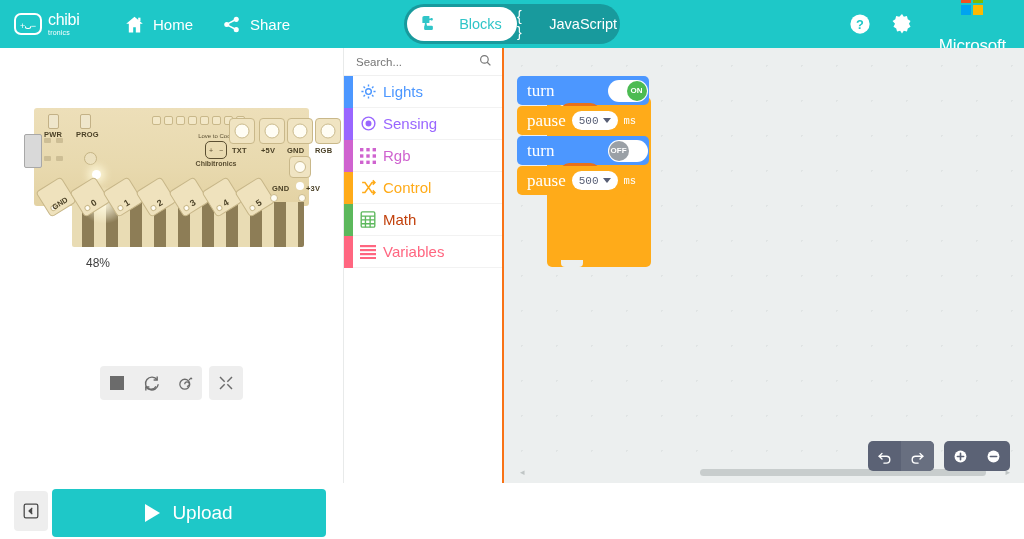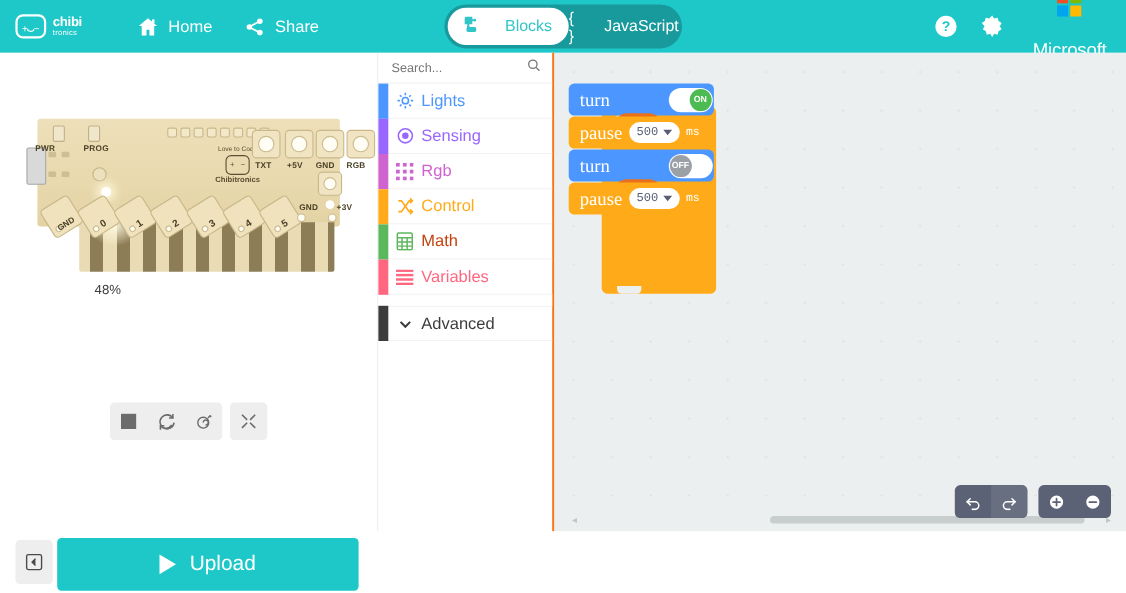--- a/index.html
+++ b/index.html
@@ -30,21 +30,21 @@
     font-family: "Liberation Sans", sans-serif; line-height: 1;
   }
   .chibi-face .eye.l { left: 4px; }
   .chibi-face .eye.r { right: 4px; }
   .chibi-face .mouth {
     position: absolute; bottom: 4px; left: 50%; transform: translateX(-50%);
     width: 7px; height: 3px; border: 1.5px solid #fff;
     border-top: none; border-radius: 0 0 4px 4px;
   }
   .brand-text { color: #fff; line-height: 1; }
-  .brand-text .t1 { font-size: 12px; font-weight: bold; letter-spacing: -0.3px; }
+  .brand-text .t1 { font-size: 16px; font-weight: normal; letter-spacing: -0.3px; }
   .brand-text .t2 { font-size: 7px; letter-spacing: 0.2px; margin-top: 1px; }
 
   .nav-item {
     display: flex; align-items: center; gap: 8px;
     color: #ffffff; font-size: 15px; height: 48px;
     padding: 0 14px; cursor: pointer;
   }
   .nav-item.home { margin-left: 12px; }
   .nav-item svg { display: block; }
 
@@ -390,21 +390,21 @@
       <div class="fingers"></div>
 
       <div class="usb"></div>
       <div class="micro-pad" style="top:30px; left:20px;"></div>
       <div class="micro-pad" style="top:30px; left:32px;"></div>
       <div class="micro-pad" style="top:48px; left:20px;"></div>
       <div class="micro-pad" style="top:48px; left:32px;"></div>
 
       <div class="chip-sq" style="left:24px;"></div>
       <div class="chip-sq" style="left:56px;"></div>
-      <div class="plabel" style="top:22px; left:8px;">PWR</div>
+      <div class="plabel" style="top:22px; left:20px;">PWR</div>
       <div class="plabel" style="top:22px; left:52px;">PROG</div>
 
       <div style="position:absolute; top:44px; left:60px; width:13px; height:13px; border-radius:50%; border:1px solid #c5b484; background:#ece0bd;"></div>
       <div class="led" style="top:62px; left:68px; width:9px; height:9px; box-shadow:0 0 9px 4px rgba(255,250,220,0.9);"></div>
       <div class="glow-0"></div>
 
       <div class="dotrow">
         <i></i>
           <i></i>
           <i></i>
@@ -599,29 +599,20 @@
           <rect x="0" y="4" width="16" height="2.2"></rect>
         <rect x="0" y="8" width="16" height="2.2"></rect>
           <rect x="0" y="12" width="16" height="2.2"></rect>
       </svg>
     </span>
     <span class="clabel" style="color:#FF6680">Variables</span>
   </div>
 
   <div class="adv-sep"></div>
 
-  <div class="cat advanced">
-    <span class="bar"></span>
-    <span class="cicon">
-      <svg width="15" height="15" viewBox="0 0 24 24" fill="none" stroke="#3c3c3c" stroke-width="3">
-        <path d="M5 9l7 7 7-7"></path>
-      </svg>
-    </span>
-    <span class="clabel">Advanced</span>
-  </div>
 </div>
 
 <div class="workspace">
 
   <div class="blk-forever">
     <span class="fl">forever</span>
     <span class="notch"></span>
   </div>
 
   <div class="stack">

